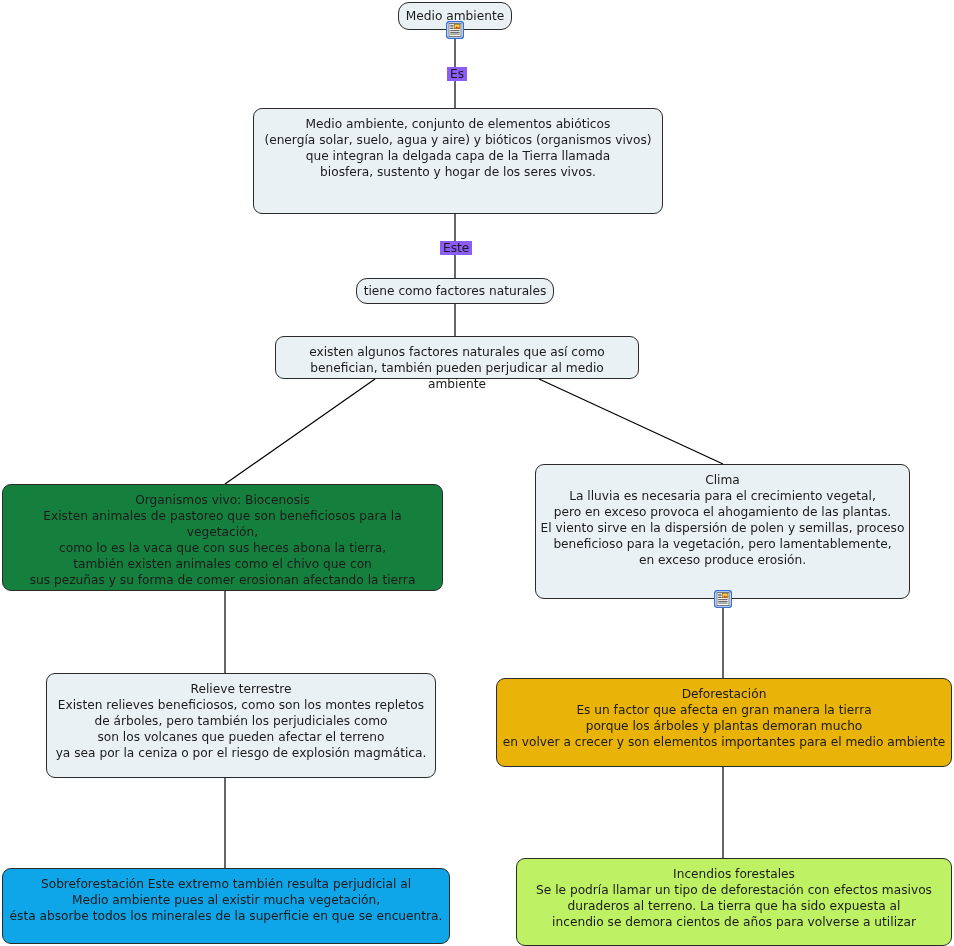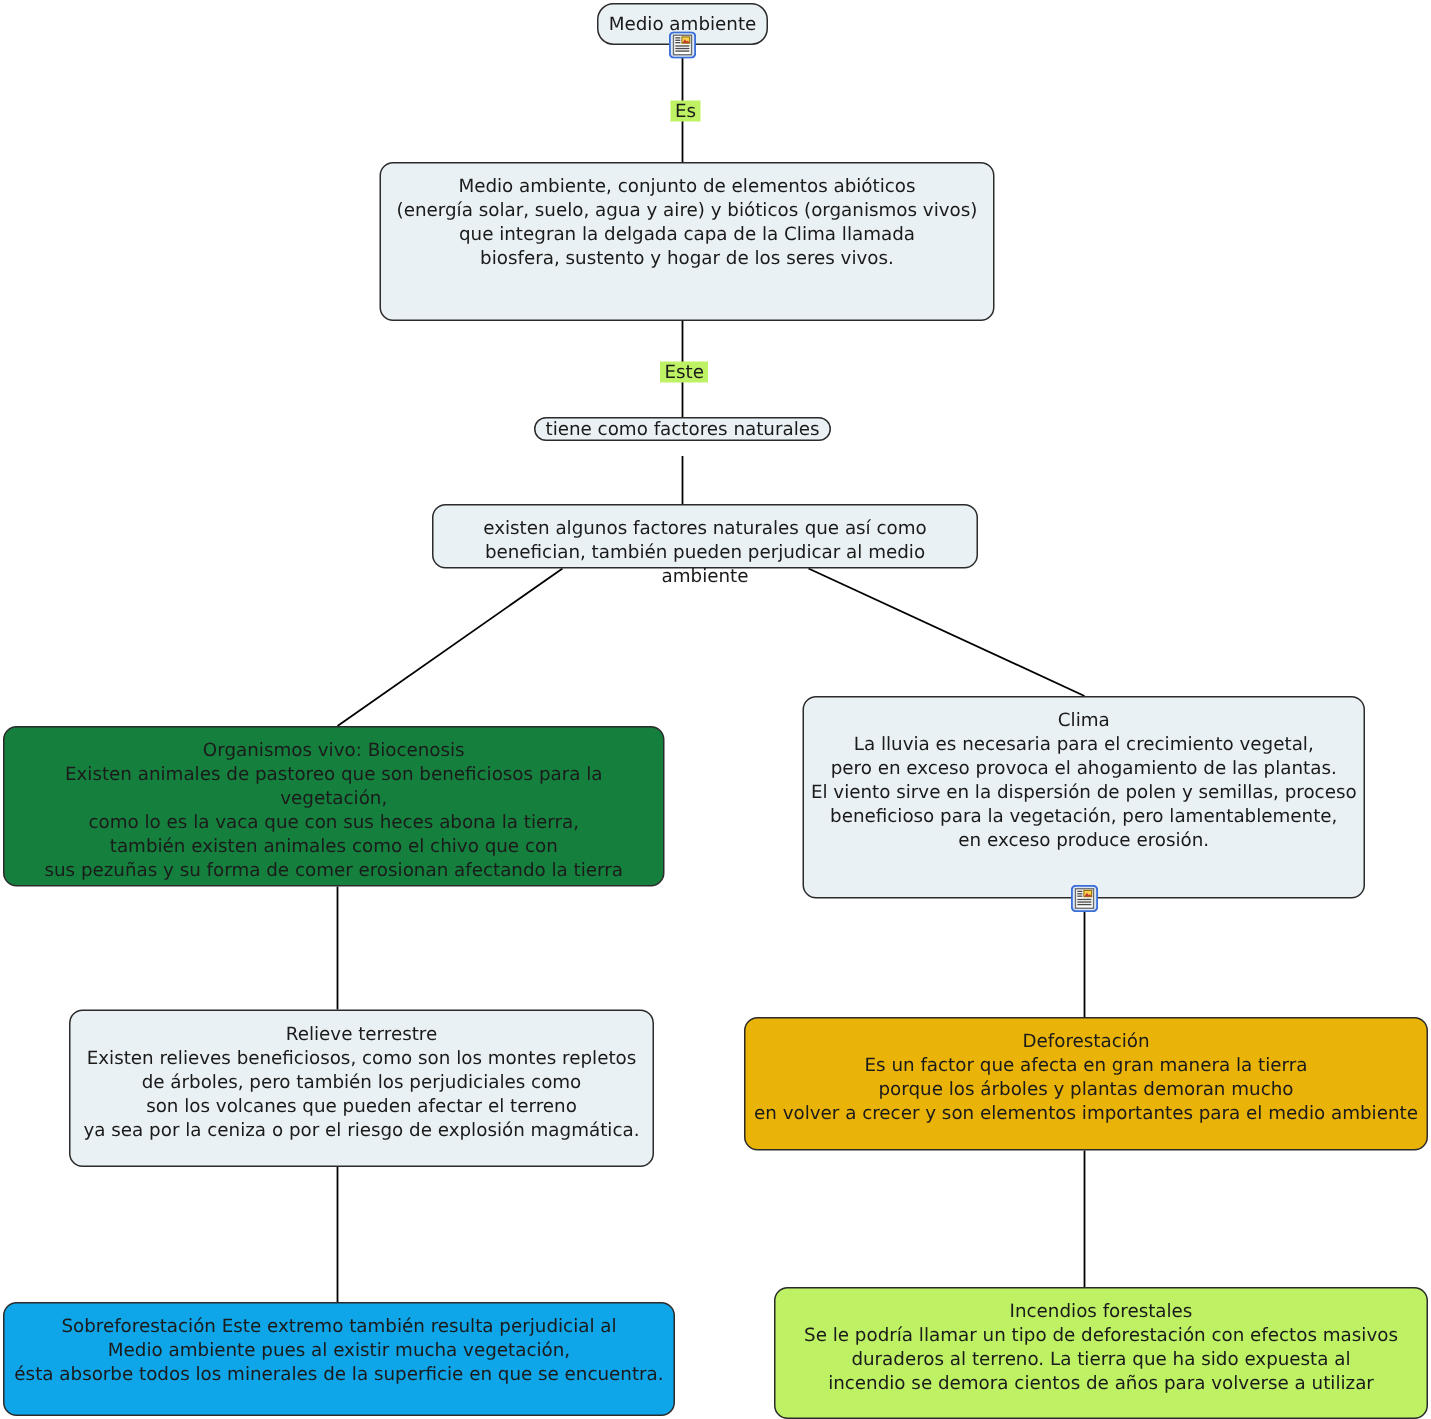--- a/index.html
+++ b/index.html
@@ -48,21 +48,21 @@
     border-radius: 11px;
     padding-top: 0;
     display: flex;
     align-items: center;
     justify-content: center;
   }
   .edge-label {
     position: absolute;
     font-size: 12.2px;
     color: #1b1b1b;
-    background: #bef264;
+    background: #8b5cf6;
     padding: 0 3px;
     line-height: 14px;
     z-index: 3;
     white-space: nowrap;
   }
   .note-icon {
     position: absolute;
     width: 18px;
     height: 18px;
     z-index: 5;
@@ -83,24 +83,24 @@
       <path d="M 225,591 L 225,673" stroke="#000000" stroke-width="1.2" fill="none"></path>
       <path d="M 723,599 L 723,678" stroke="#000000" stroke-width="1.2" fill="none"></path>
       <path d="M 225,778 L 225,868" stroke="#000000" stroke-width="1.2" fill="none"></path>
       <path d="M 723,767 L 723,858" stroke="#000000" stroke-width="1.2" fill="none"></path>
     </svg>
 
   <div id="node-layer">
       <div class="node pill" style="left: 398px; top: 2px; width: 114px; height: 28px; background: rgb(234, 241, 244); border-color: rgb(43, 43, 43); color: rgb(27, 27, 27);">Medio ambiente</div>
       <div class="node" style="left: 253px; top: 108px; width: 410px; height: 106px; background: rgb(234, 241, 244); border-color: rgb(43, 43, 43); color: rgb(27, 27, 27);">Medio ambiente, conjunto de elementos abióticos
 (energía solar, suelo, agua y aire) y bióticos (organismos vivos)
-que integran la delgada capa de la Clima llamada
+que integran la delgada capa de la Tierra llamada
 biosfera, sustento y hogar de los seres vivos.</div>
-      <div class="node pill" style="left: 356px; top: 278px; width: 198px; height: 16px; background: rgb(234, 241, 244); border-color: rgb(43, 43, 43); color: rgb(27, 27, 27);">tiene como factores naturales</div>
-      <div class="node" style="left: 275px; top: 336px; width: 364px; height: 43px; background: rgb(234, 241, 244); border-color: rgb(43, 43, 43); color: rgb(27, 27, 27); margin-left: 13px;">existen algunos factores naturales que así como
+      <div class="node pill" style="left: 356px; top: 278px; width: 198px; height: 26px; background: rgb(234, 241, 244); border-color: rgb(43, 43, 43); color: rgb(27, 27, 27);">tiene como factores naturales</div>
+      <div class="node" style="left: 275px; top: 336px; width: 364px; height: 43px; background: rgb(234, 241, 244); border-color: rgb(43, 43, 43); color: rgb(27, 27, 27);">existen algunos factores naturales que así como
 benefician, también pueden perjudicar al medio ambiente</div>
       <div class="node" style="left: 2px; top: 484px; width: 441px; height: 107px; background: #15803d; border-color: rgb(43, 43, 43); color: rgb(27, 27, 27);">Organismos vivo: Biocenosis
 Existen animales de pastoreo que son beneficiosos para la vegetación,
 como lo es la vaca que con sus heces abona la tierra,
 también existen animales como el chivo que con
 sus pezuñas y su forma de comer erosionan afectando la tierra</div>
       <div class="node" style="left: 535px; top: 464px; width: 375px; height: 135px; background: rgb(234, 241, 244); border-color: rgb(43, 43, 43); color: rgb(27, 27, 27);">Clima
 La lluvia es necesaria para el crecimiento vegetal,
 pero en exceso provoca el ahogamiento de las plantas.
 El viento sirve en la dispersión de polen y semillas, proceso

